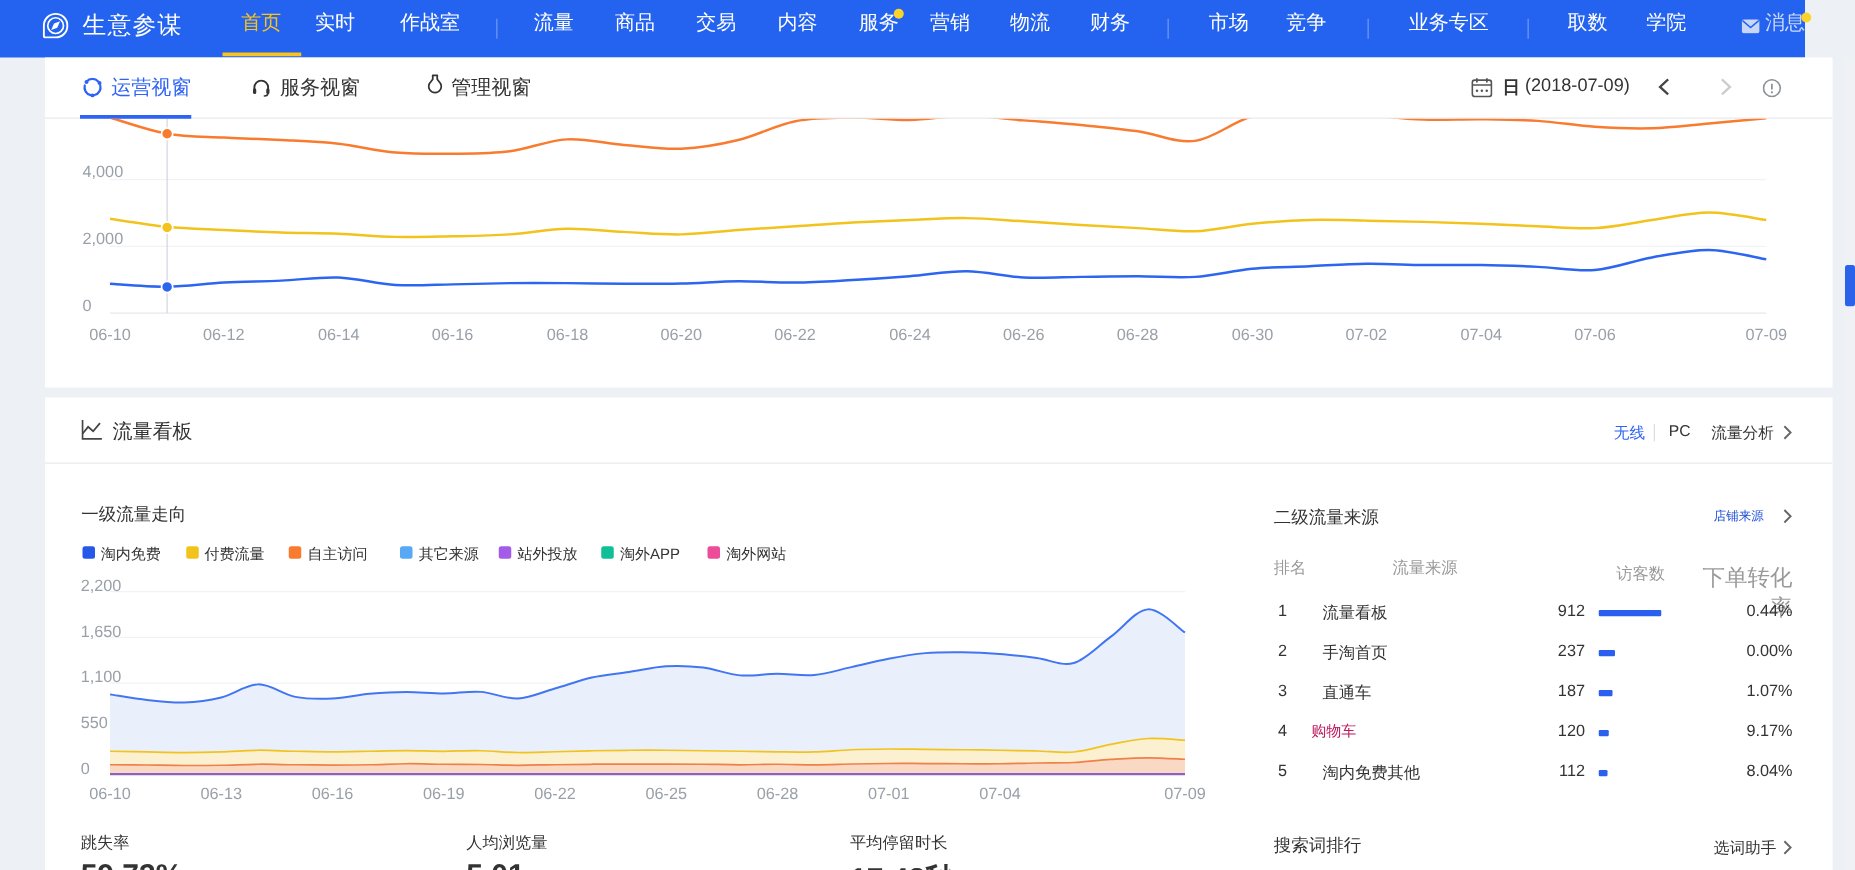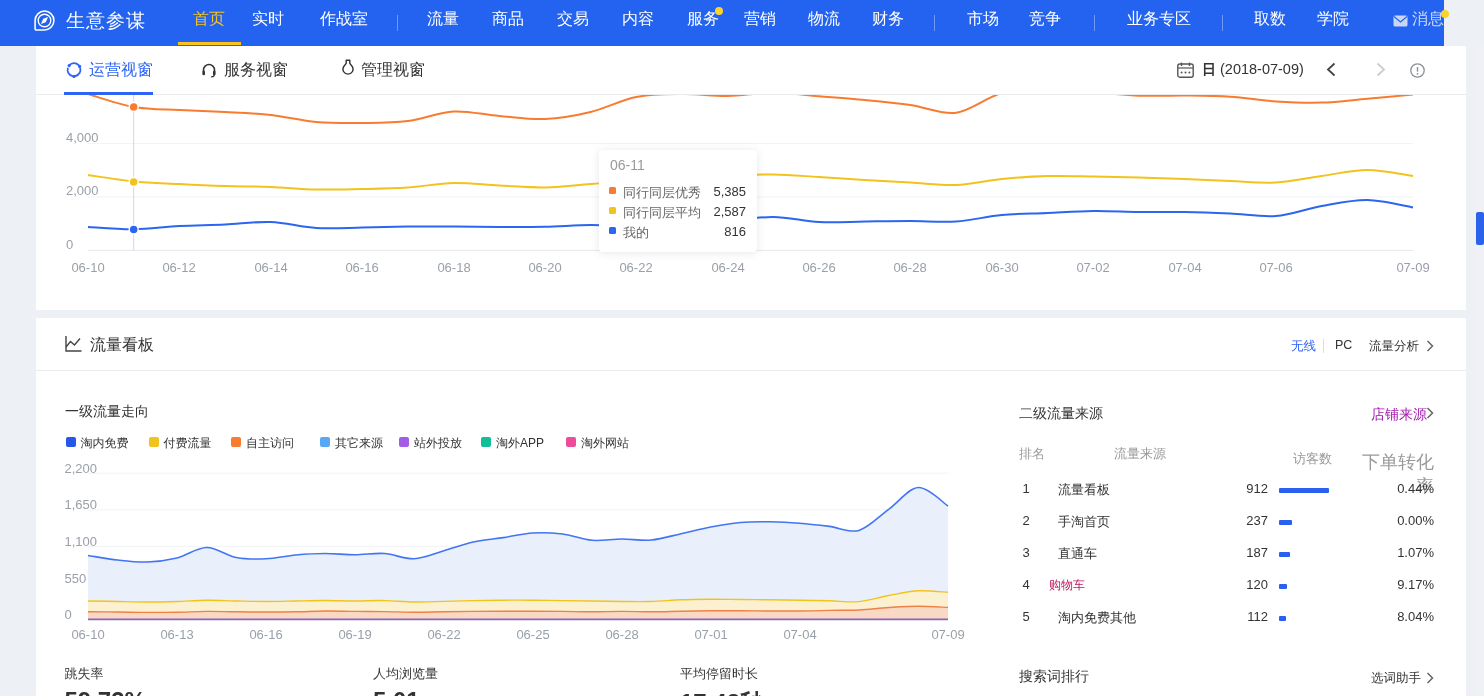--- a/index.html
+++ b/index.html
@@ -117,32 +117,20 @@
       <text x="600" y="177" font-size="13" fill="#9aa0a8" text-anchor="middle">06-22</text>
       <text x="692" y="177" font-size="13" fill="#9aa0a8" text-anchor="middle">06-24</text>
       <text x="783" y="177" font-size="13" fill="#9aa0a8" text-anchor="middle">06-26</text>
       <text x="874" y="177" font-size="13" fill="#9aa0a8" text-anchor="middle">06-28</text>
       <text x="966" y="177" font-size="13" fill="#9aa0a8" text-anchor="middle">06-30</text>
       <text x="1057" y="177" font-size="13" fill="#9aa0a8" text-anchor="middle">07-02</text>
       <text x="1149" y="177" font-size="13" fill="#9aa0a8" text-anchor="middle">07-04</text>
       <text x="1240" y="177" font-size="13" fill="#9aa0a8" text-anchor="middle">07-06</text>
       <text x="1377" y="177" font-size="13" fill="#9aa0a8" text-anchor="middle">07-09</text>
 </svg>
-<div class="abs" style="left:563px;top:104px;width:158px;height:102px;background:#fff;border-radius:4px;box-shadow:0 1px 8px rgba(60,70,90,.13)">
-<div class="abs" style="left:11px;top:7px;font-size:14px;color:#999">06-11</div>
-<div class="abs" style="left:10px;top:37px;width:7px;height:7px;background:#f87b2f;border-radius:1.5px"></div>
-<div class="abs" style="left:24px;top:33.5px;font-size:13px;color:#666">同行同层优秀</div>
-<div class="abs" style="right:11px;top:33.5px;font-size:13px;color:#333">5,385</div>
-<div class="abs" style="left:10px;top:57px;width:7px;height:7px;background:#f2c31c;border-radius:1.5px"></div>
-<div class="abs" style="left:24px;top:53.5px;font-size:13px;color:#666">同行同层平均</div>
-<div class="abs" style="right:11px;top:53.5px;font-size:13px;color:#333">2,587</div>
-<div class="abs" style="left:10px;top:77px;width:7px;height:7px;background:#2c66f0;border-radius:1.5px"></div>
-<div class="abs" style="left:24px;top:73.5px;font-size:13px;color:#666">我的</div>
-<div class="abs" style="right:11px;top:73.5px;font-size:13px;color:#333">816</div>
-</div>
 </div>
 <div class="panel" style="left:36px;top:318px;width:1430px;height:378px">
 <div class="abs" style="left:0;top:0;width:1430px;height:53px;border-bottom:1px solid #e9eaee"></div>
 <svg class="abs" style="left:29px;top:17.5px" width="17" height="16" viewBox="0 0 17 16">
 <path d="M1 0 V15 H16.5" fill="none" stroke="#444" stroke-width="1.4"></path>
 <path d="M1 11 L5.5 5.5 L9.5 9 L15 2.5" fill="none" stroke="#444" stroke-width="1.4"></path>
 </svg>
 <div class="abs" style="left:54px;top:17px;font-size:16px;color:#333">流量看板</div>
 <div class="abs" style="left:1255px;top:20px;font-size:12.5px;color:#2e63f5">无线</div>
 <div class="abs" style="left:1287px;top:21px;width:1px;height:14px;background:#ddd"></div>
@@ -194,21 +182,21 @@
       <text x="764" y="179" font-size="13" fill="#9aa0a8" text-anchor="middle">07-04</text>
       <text x="912" y="179" font-size="13" fill="#9aa0a8" text-anchor="middle">07-09</text>
 </svg>
 <div class="abs" style="left:28.5px;top:347px;font-size:13px;color:#333">跳失率</div>
 <div class="abs" style="left:28.5px;top:368.5px;font-size:24px;font-weight:bold;color:#333">59.73%</div>
 <div class="abs" style="left:337px;top:347px;font-size:13px;color:#333">人均浏览量</div>
 <div class="abs" style="left:337px;top:368.5px;font-size:24px;font-weight:bold;color:#333">5.01</div>
 <div class="abs" style="left:644px;top:347px;font-size:13px;color:#333">平均停留时长</div>
 <div class="abs" style="left:644px;top:368.5px;font-size:24px;font-weight:bold;color:#333">17.48秒</div>
 <div class="abs" style="left:983px;top:87px;font-size:14px;color:#333">二级流量来源</div>
-<div class="abs" style="left:1335px;top:88px;font-size:14px;color:#a21caf">店铺来源</div>
+<div class="abs" style="left:1335px;top:88px;font-size:10px;color:#1d4ed8">店铺来源</div>
 <svg class="abs" style="left:1390px;top:89px" width="8" height="12" viewBox="0 0 8 12">
       <path d="M1.5 1 L6.5 6 L1.5 11" fill="none" stroke="#666" stroke-width="1.5"></path>
     </svg>
 <div class="abs" style="left:983px;top:127px;font-size:13px;color:#999">排名</div>
 <div class="abs" style="left:1078px;top:127px;font-size:13px;color:#999">流量来源</div>
 <div class="abs" style="left:1216px;top:132px;width:80px;text-align:right;font-size:13px;color:#999">访客数</div>
 <div class="abs" style="left:1318px;top:132px;width:80px;text-align:right;font-size:18px;color:#999">下单转化率</div>
 <div class="abs" style="left:984px;top:163px;width:12px;text-align:center;font-size:13px;color:#333">1</div>
 <div class="abs" style="left:1022px;top:163px;font-size:13px;color:#333">流量看板</div>
 <div class="abs" style="left:1152px;top:163px;width:80px;text-align:right;font-size:13px;color:#333">912</div>

